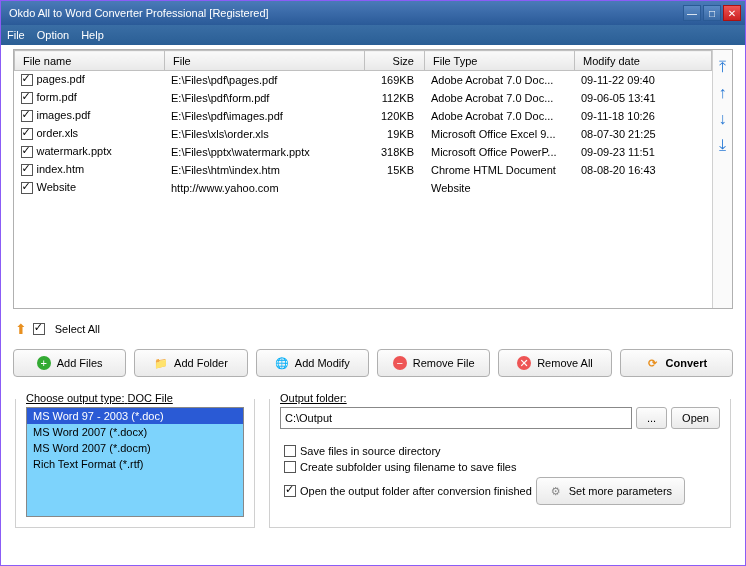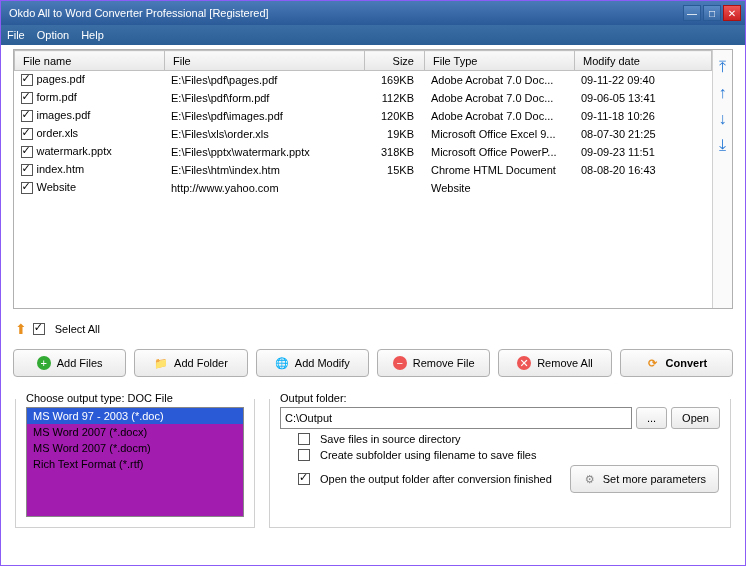--- a/index.html
+++ b/index.html
@@ -40,31 +40,31 @@
 .ico.folder { color: #e8a030; }
 .ico.globe { color: #3878c8; }
 .ico.remove { background: #e55; color: #fff; border-radius: 7px; }
 .ico.convert { color: #e89020; }
 .ico.gear { color: #888; }
 
 .bottom { display: flex; gap: 14px; padding: 6px 2px 2px; }
 .left-panel, .right-panel { border: 1px solid #d0d0d0; border-top: none; padding: 8px 10px 10px; position: relative; margin-top: 8px; }
 .left-panel { width: 240px; }
 .right-panel { flex: 1; }
-.panel-label { position: absolute; top: -7px; left: 6px; background: #fff; padding: 0 4px; font-size: 11px; }
-
-.listbox { border: 1px solid #888; background: #a21caf; height: 110px; overflow: hidden; }
+.panel-label { position: absolute; top: -7px; left: 6px; background: #fff; padding: 0 4px; font-size: 11px; text-decoration: underline; }
+
+.listbox { border: 1px solid #888; background: #7dd3fc; height: 110px; overflow: hidden; }
 .listbox .item { padding: 2px 6px; cursor: pointer; }
 .listbox .item.selected { background: #2a5ad5; color: #fff; }
 
-.outrow { display: flex; gap: 4px; margin-bottom: 4px; }
+.outrow { display: flex; gap: 4px; margin-bottom: 16px; }
 .outrow input[type=text] { flex: 1; border: 1px solid #888; padding: 3px 4px; font-size: 11px; height: 22px; }
 .smallbtn { border: 1px solid #b0b0b0; border-radius: 3px; background: linear-gradient(#fdfdfd, #eaeaea); padding: 0 10px; height: 22px; cursor: pointer; font-size: 11px; display: flex; align-items: center; }
 
-.chkrow { display: flex; align-items: center; gap: 6px; margin: 4px 18px; }
+.chkrow { display: flex; align-items: center; margin: 4px 4px; }
 .morebtn { border: 1px solid #b0b0b0; border-radius: 4px; background: linear-gradient(#fdfdfd, #eaeaea); padding: 6px 12px; cursor: pointer; display: flex; align-items: center; gap: 6px; }
 </style>
 </head>
 <body>
 
 <div class="window">
 
   <div class="titlebar">
     <span class="title">Okdo All to Word Converter Professional [Registered]</span>
     <div class="winbtn">—</div>

